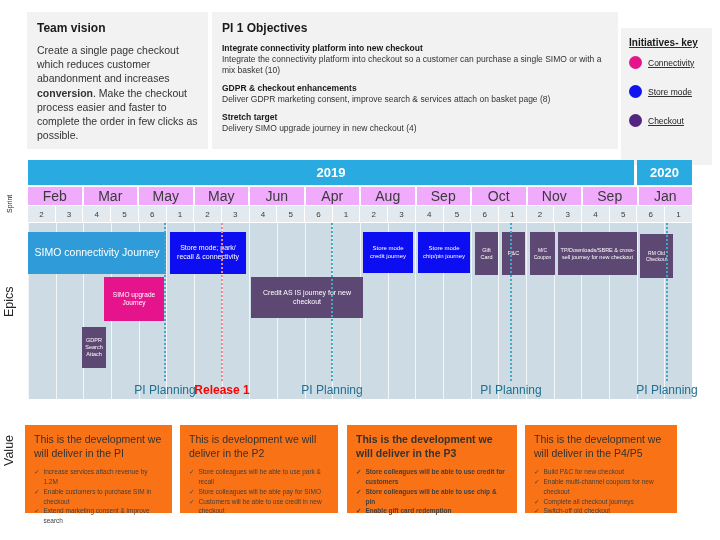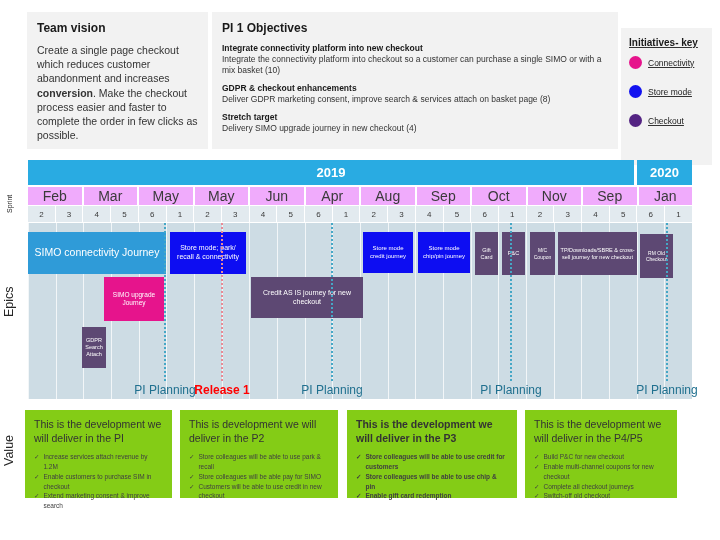--- a/index.html
+++ b/index.html
@@ -56,21 +56,21 @@
 
   
   .milestone{position:absolute;top:63px;height:176px;width:0;}
   .mline{position:absolute;left:-1px;top:0;height:158px;border-left:2px dotted #45A7C6;}
   .milestone.rel .mline{border-left-color:#E98B96;}
   .mlabel{position:absolute;top:160px;left:0;transform:translateX(-50%);
           white-space:nowrap;font-size:12px;color:#20708F;}
   .milestone.rel .mlabel{color:#FF0000;font-weight:bold;}
 
   
-  .vbox{position:absolute;top:410px;height:88px;background:#84cc16;box-sizing:border-box;
+  .vbox{position:absolute;top:425px;height:88px;background:#f97316;box-sizing:border-box;
         padding:8px 9px;}
   .vbox .vt{font-size:10.5px;color:#333;line-height:1.3;margin-bottom:7px;}
   .vbox ul{list-style:none;margin:0;padding:0;}
   .vbox li{display:flex;gap:4px;font-size:6.5px;color:#404040;line-height:1.5;}
   .vbox .ck{flex:0 0 auto;color:#404040;}
   #vbox1{left:25px;width:147px;}
   #vbox2{left:180px;width:158px;}
   #vbox3{left:347px;width:170px;font-weight:bold;}
   #vbox4{left:525px;width:152px;}
 </style>

